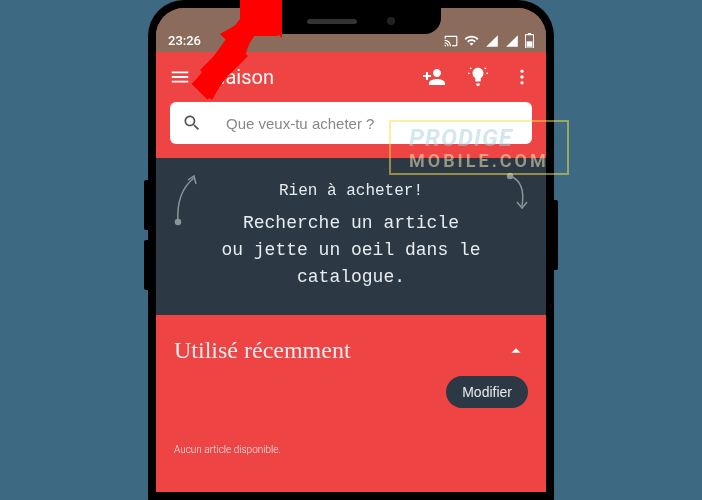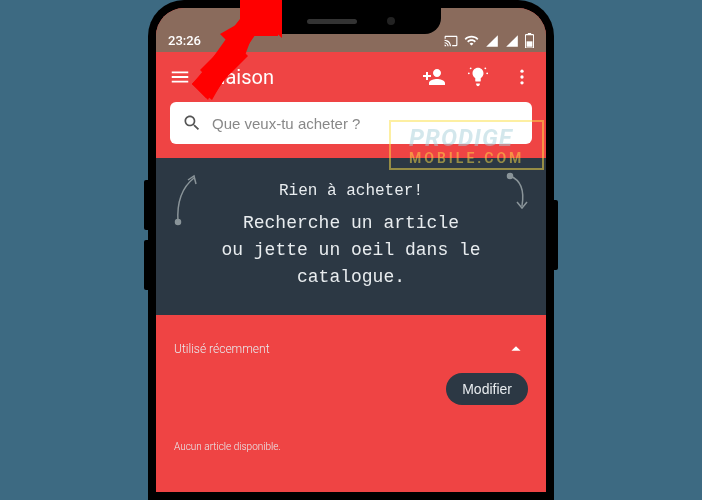--- a/index.html
+++ b/index.html
@@ -116,21 +116,21 @@
   .search-container {
     padding: 0 14px 14px;
   }
   .search-box {
     background: #fff;
     border-radius: 6px;
     height: 42px;
     display: flex;
     align-items: center;
     padding: 0 12px;
-    gap: 10px;
+    gap: 24px;
   }
   .search-box input {
     border: none;
     outline: none;
     flex: 1;
     font-size: 15px;
     color: #333;
     background: transparent;
   }
   .search-box input::placeholder { color: #888; }
@@ -166,22 +166,23 @@
     padding: 22px 18px;
     color: #e8ecef;
   }
   .recent-header {
     display: flex;
     justify-content: space-between;
     align-items: center;
     margin-bottom: 12px;
   }
   .recent-title {
-    font-size: 12px;
+    font-size: 24px;
     font-weight: 300;
+    font-family: Liberation Serif, serif;
   }
   .modifier-row {
     display: flex;
     justify-content: flex-end;
     margin-bottom: 36px;
   }
   .modifier-btn {
     background: #2c3844;
     color: #e8ecef;
     border: none;
@@ -216,22 +217,22 @@
     margin-left: 39px;
   }
   .wm-l1 {
     color: #a8d1da;
     font-size: 24px;
     font-weight: 700;
     letter-spacing: 1px;
     font-style: italic;
   }
   .wm-l2 {
-    color: #fde047;
-    font-size: 14px;
+    color: #fef9c3;
+    font-size: 18px;
     letter-spacing: 3px;
     font-weight: 600;
     margin-top: -2px;
   }
 </style>
 </head>
 <body>
 
 <div class="side-button-left sb1"></div>
 <div class="side-button-left sb2"></div>

